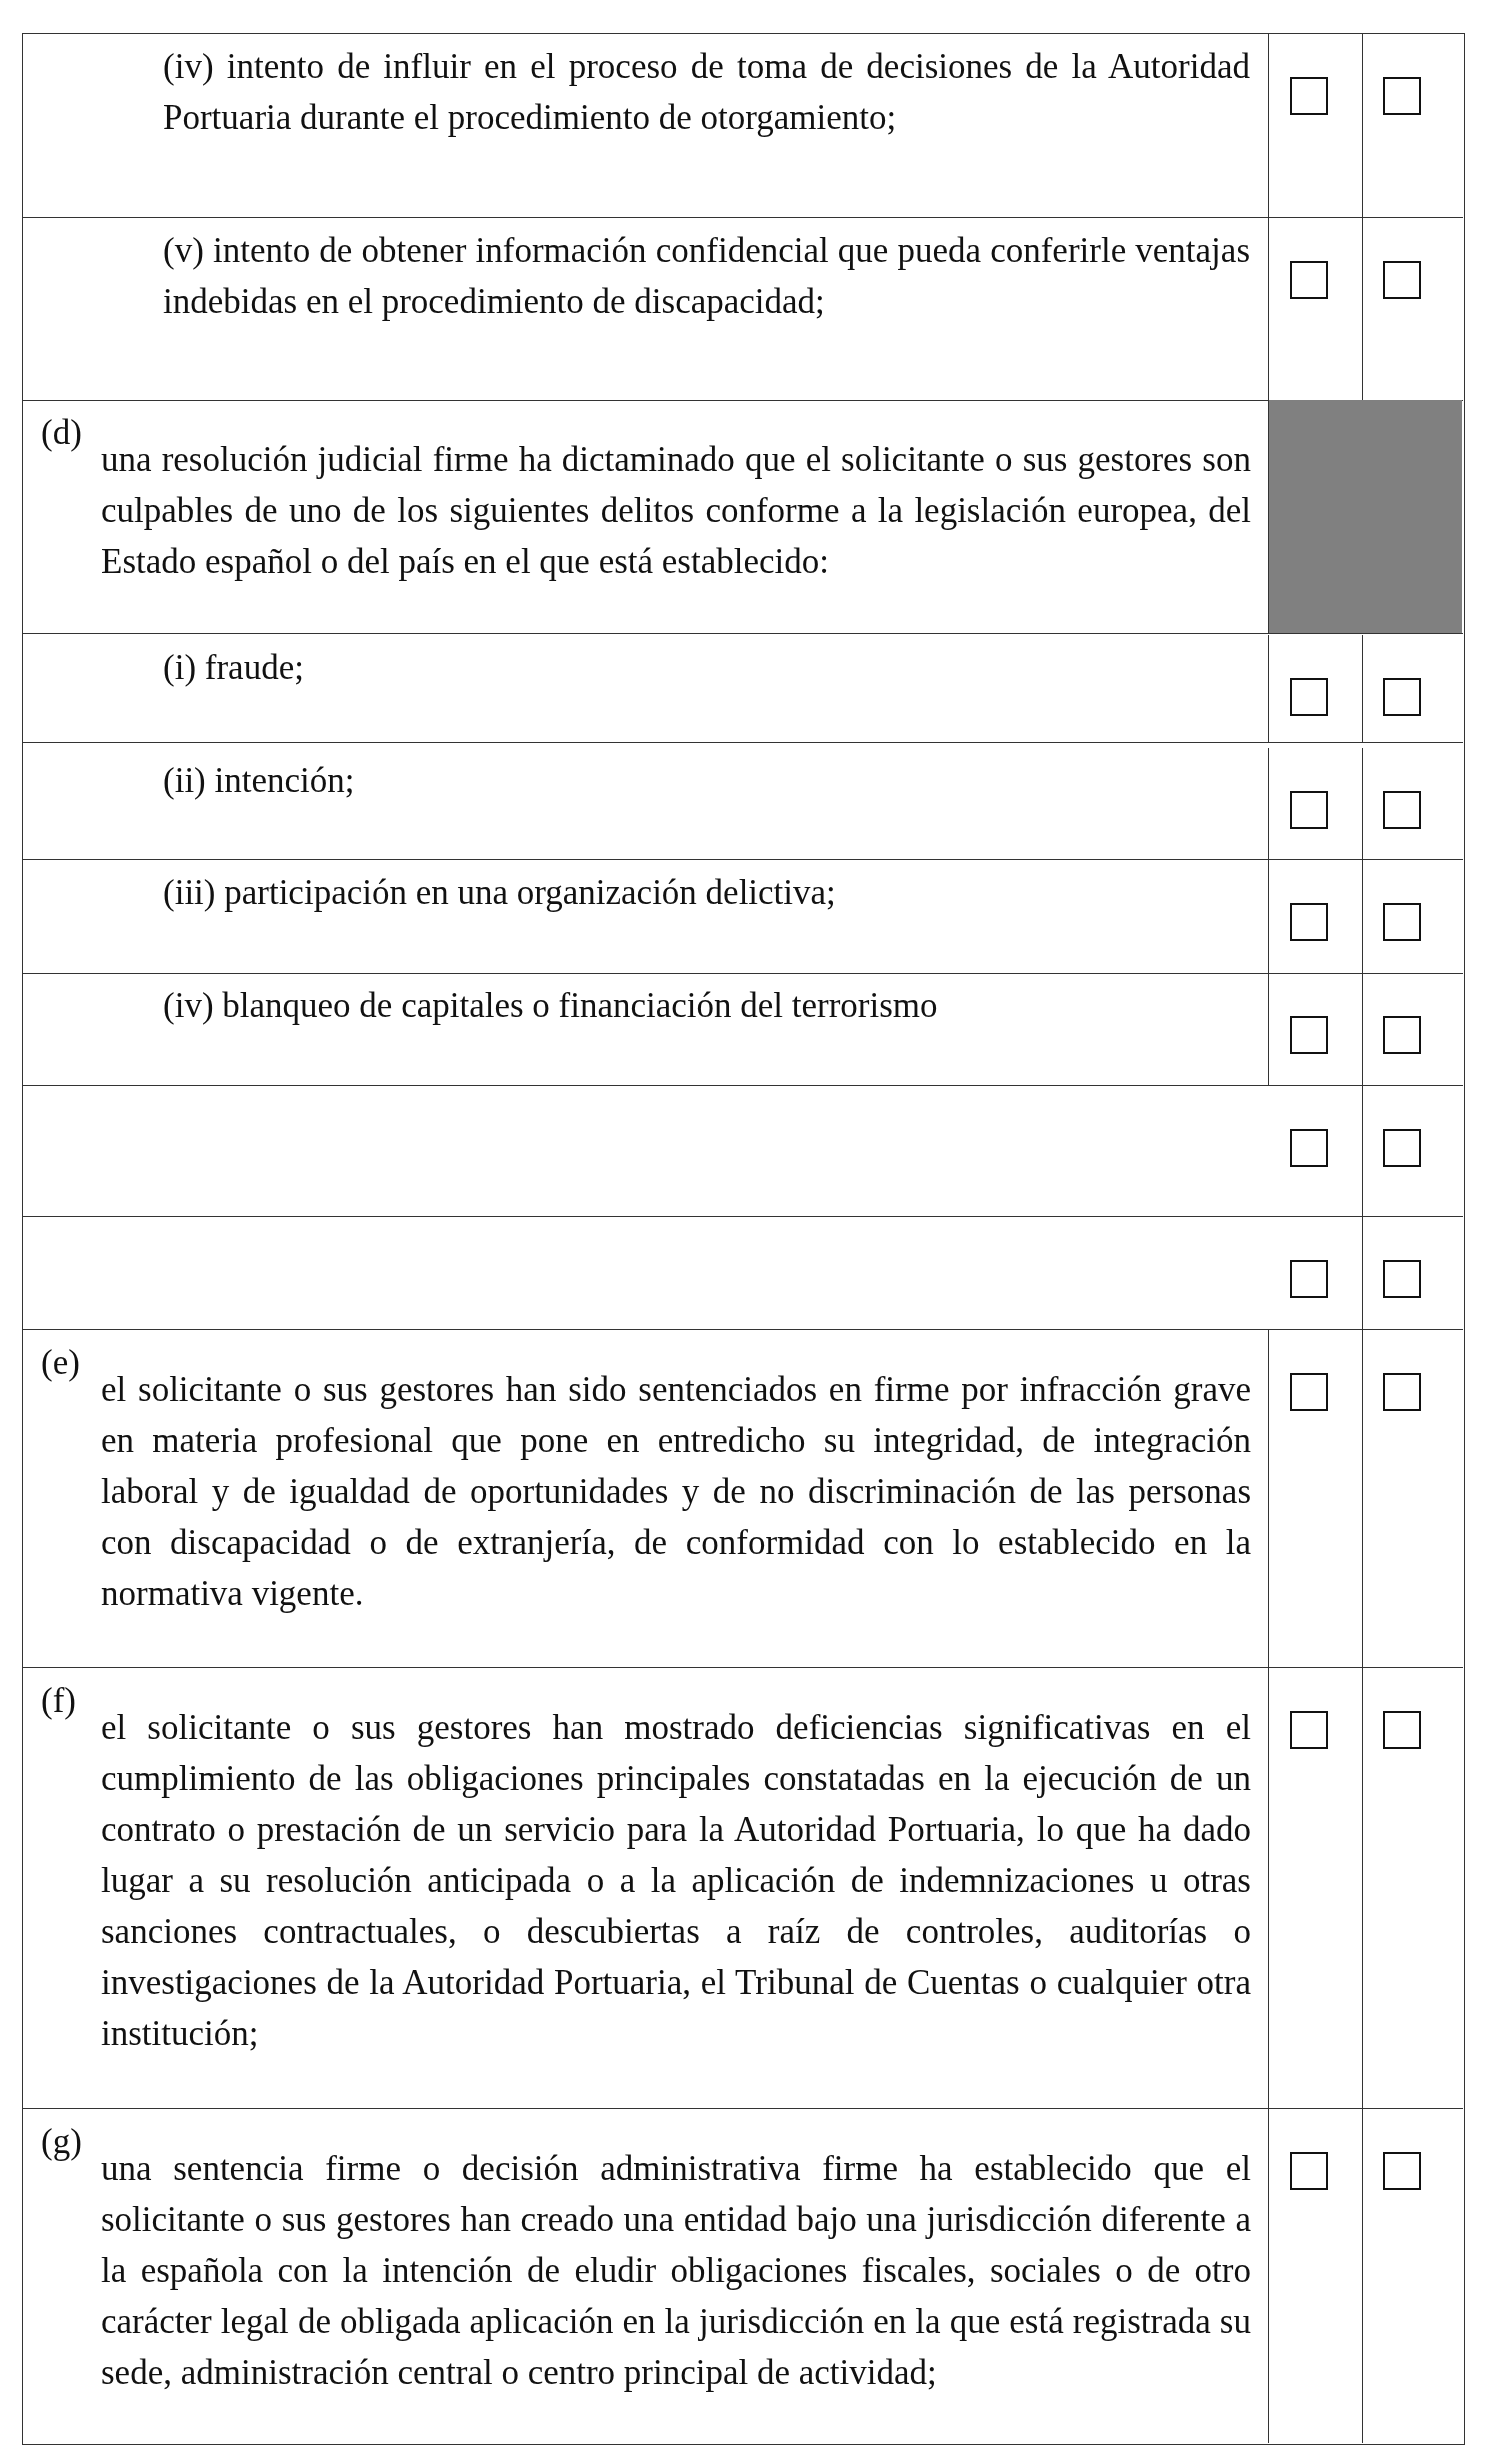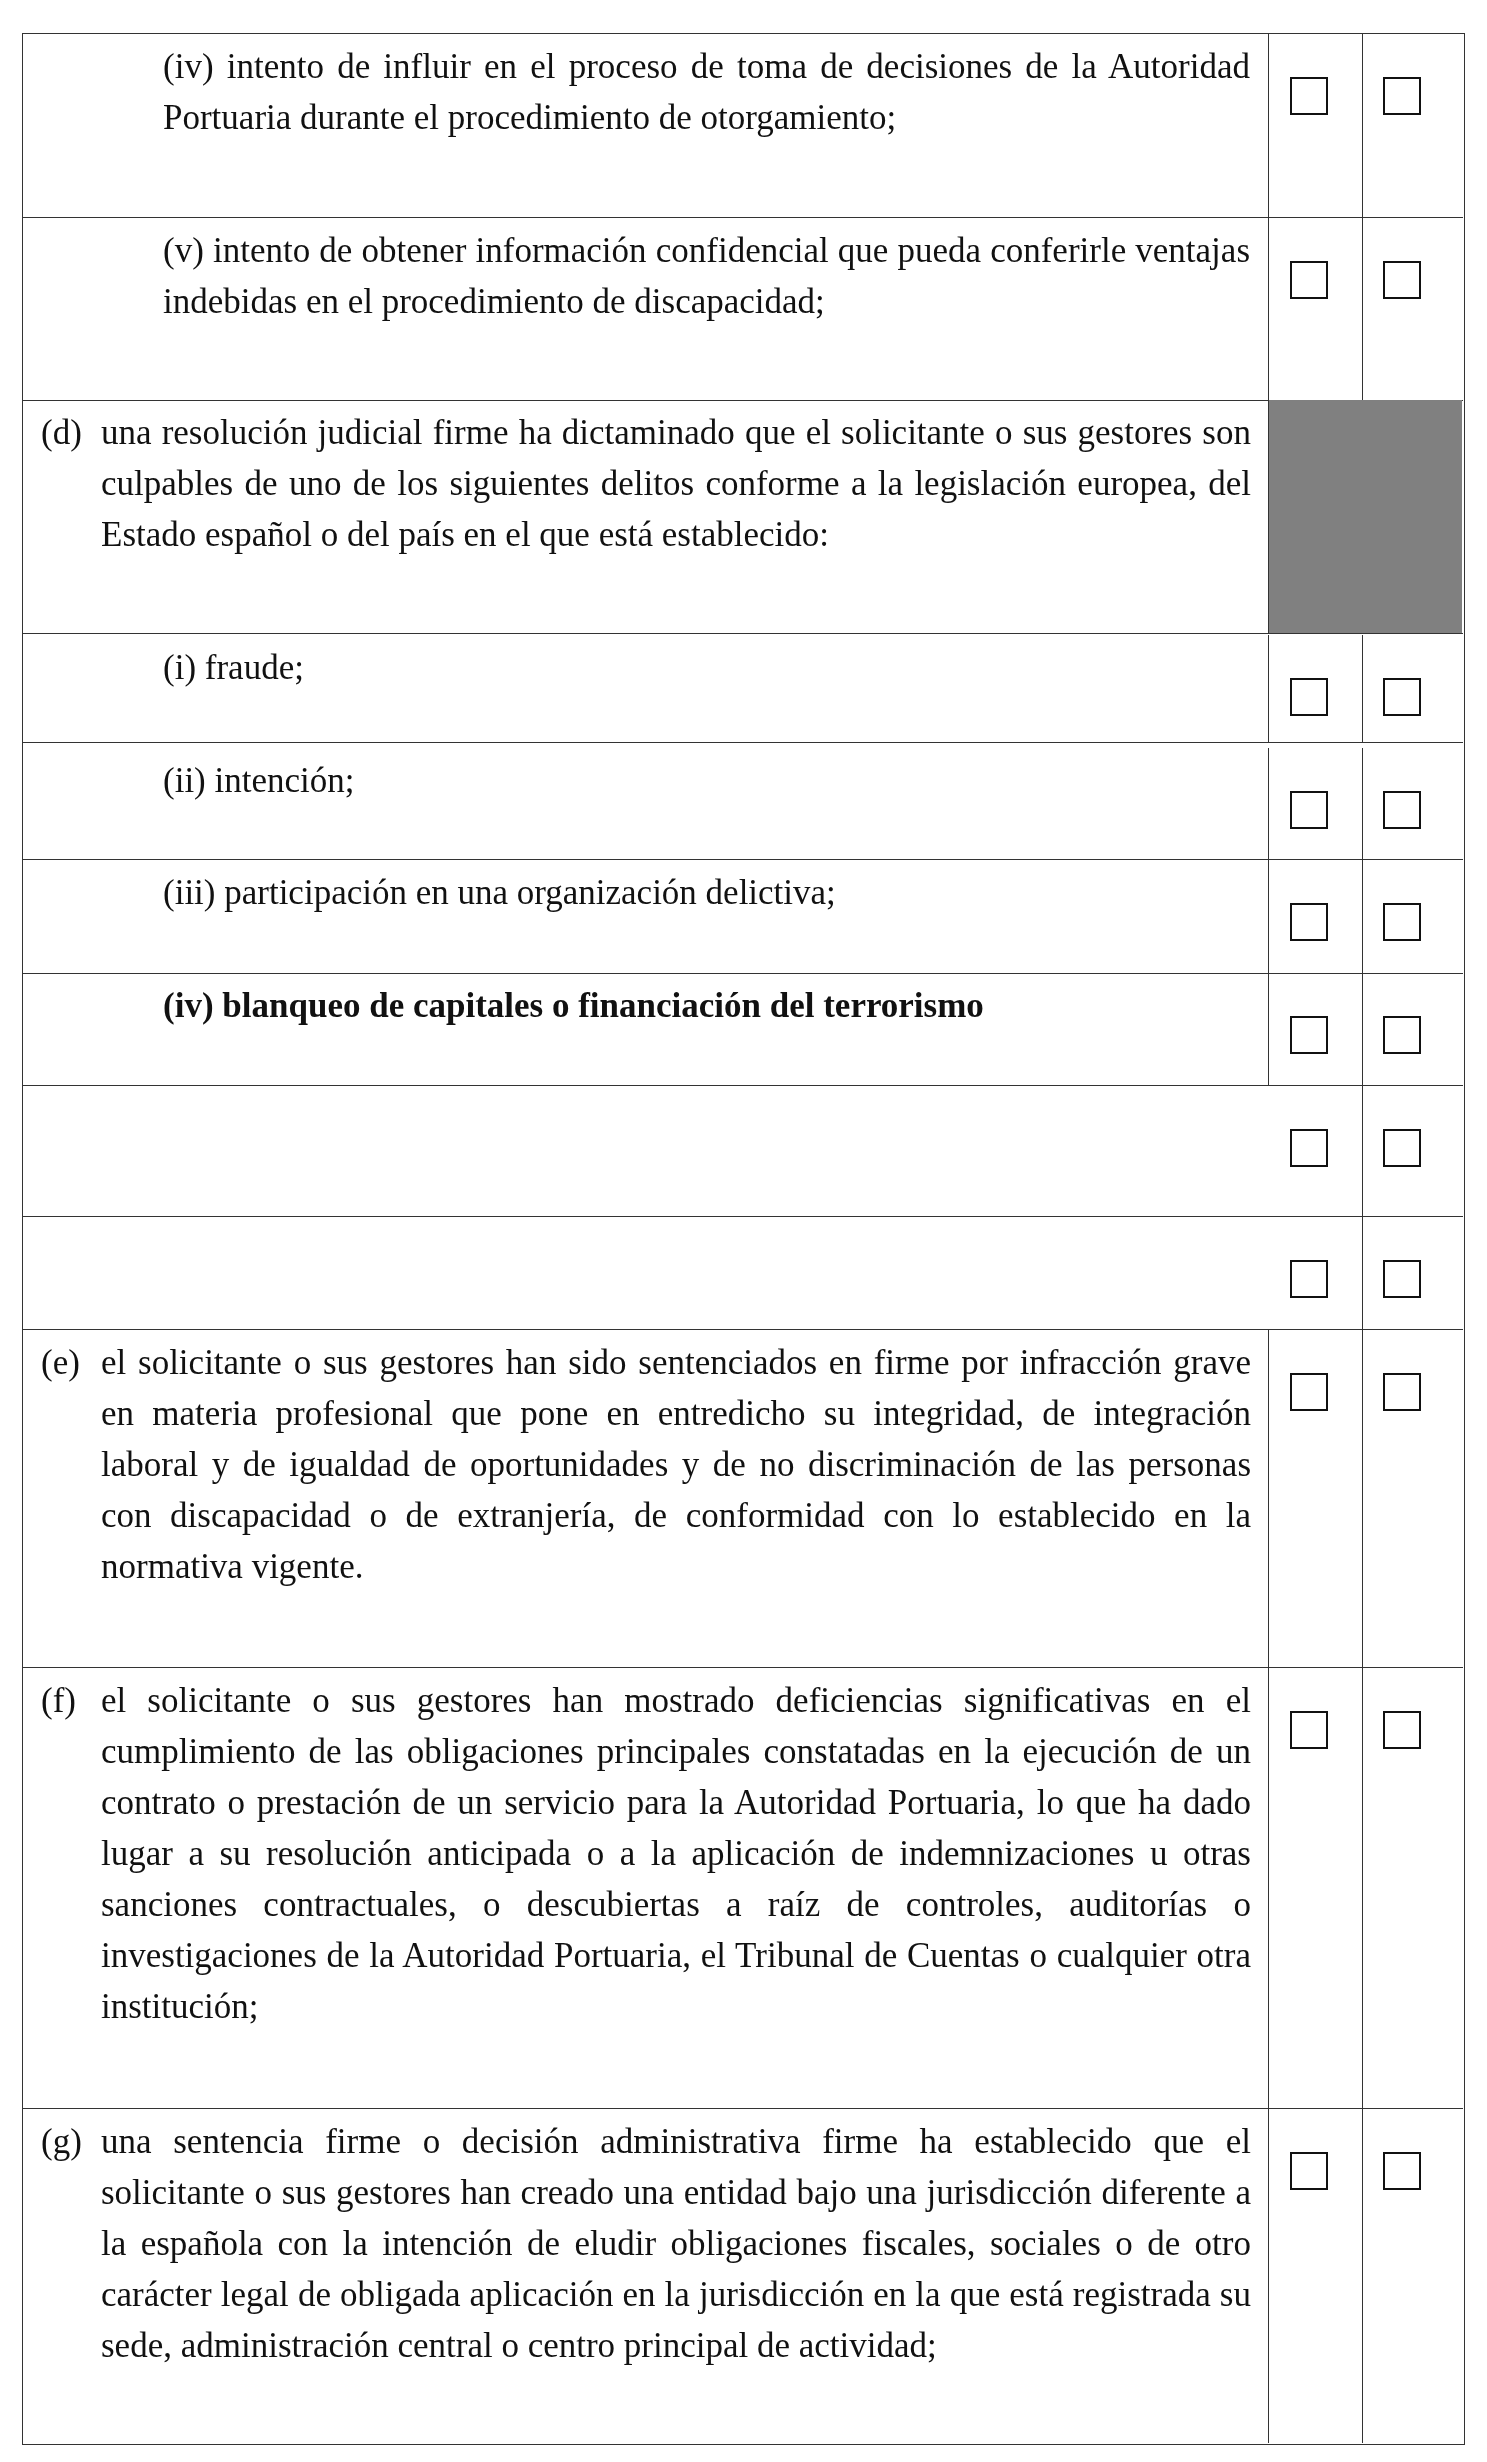--- a/index.html
+++ b/index.html
@@ -13,21 +13,21 @@
          border-right: 1.8px solid #333333; box-sizing: border-box; }
   .c1, .c2 { position: absolute; top: 0; height: 100%; box-sizing: border-box; }
   .c1 { left: 1246px; width: 94px; border-right: 1.8px solid #333333; }
   .c2 { left: 1340px; width: 99px; }
   .shade { position: absolute; left: 1246px; top: 0; width: 193px; height: 100%; background: #808080; }
   .box { position: absolute; top: 43px; width: 38px; height: 38px; border: 2.7px solid #111111; box-sizing: border-box; background: #fff; cursor: pointer; }
   .c1 .box { left: 21px; }
   .c2 .box { left: 20.4px; }
   .para { position: absolute; top: 7px; font-size: 35px; line-height: 51px; text-align: justify; }
   .main .label { position: absolute; left: 18px; top: 7px; font-size: 35px; line-height: 51px; }
-  .main .para { left: 78px; width: 1150px; }
+  .main .para { left: 78px; width: 1150px; margin-top: 27px; }
   .sub .para { left: 140px; width: 1087px; }
 </style>
 </head>
 <body>
 
 <div class="tbl">
 
   <div class="row sub" style="top:0px;height:184px;">
     <div class="txt">
       <div class="para"><span>(iv)</span> <span>intento de influir en el proceso de toma de decisiones de la Autoridad Portuaria durante el procedimiento de otorgamiento;</span></div>
@@ -89,21 +89,21 @@
       <div class="para"><span>(iii)</span> <span>participación en una organización delictiva;</span></div>
     </div>
     <div class="c1">
         <div class="box"></div>
       </div>
     <div class="c2">
         <div class="box"></div>
       </div>
   </div>
 
-  <div class="row sub" style="top:939px;height:113px;font-weight:bold;">
+  <div class="row sub" style="top:939px;height:113px;">
     <div class="txt">
       <div class="para"><span>(iv)</span> <span>blanqueo de capitales o financiación del terrorismo</span></div>
     </div>
     <div class="c1">
         <div class="box"></div>
       </div>
     <div class="c2">
         <div class="box"></div>
       </div>
   </div>

